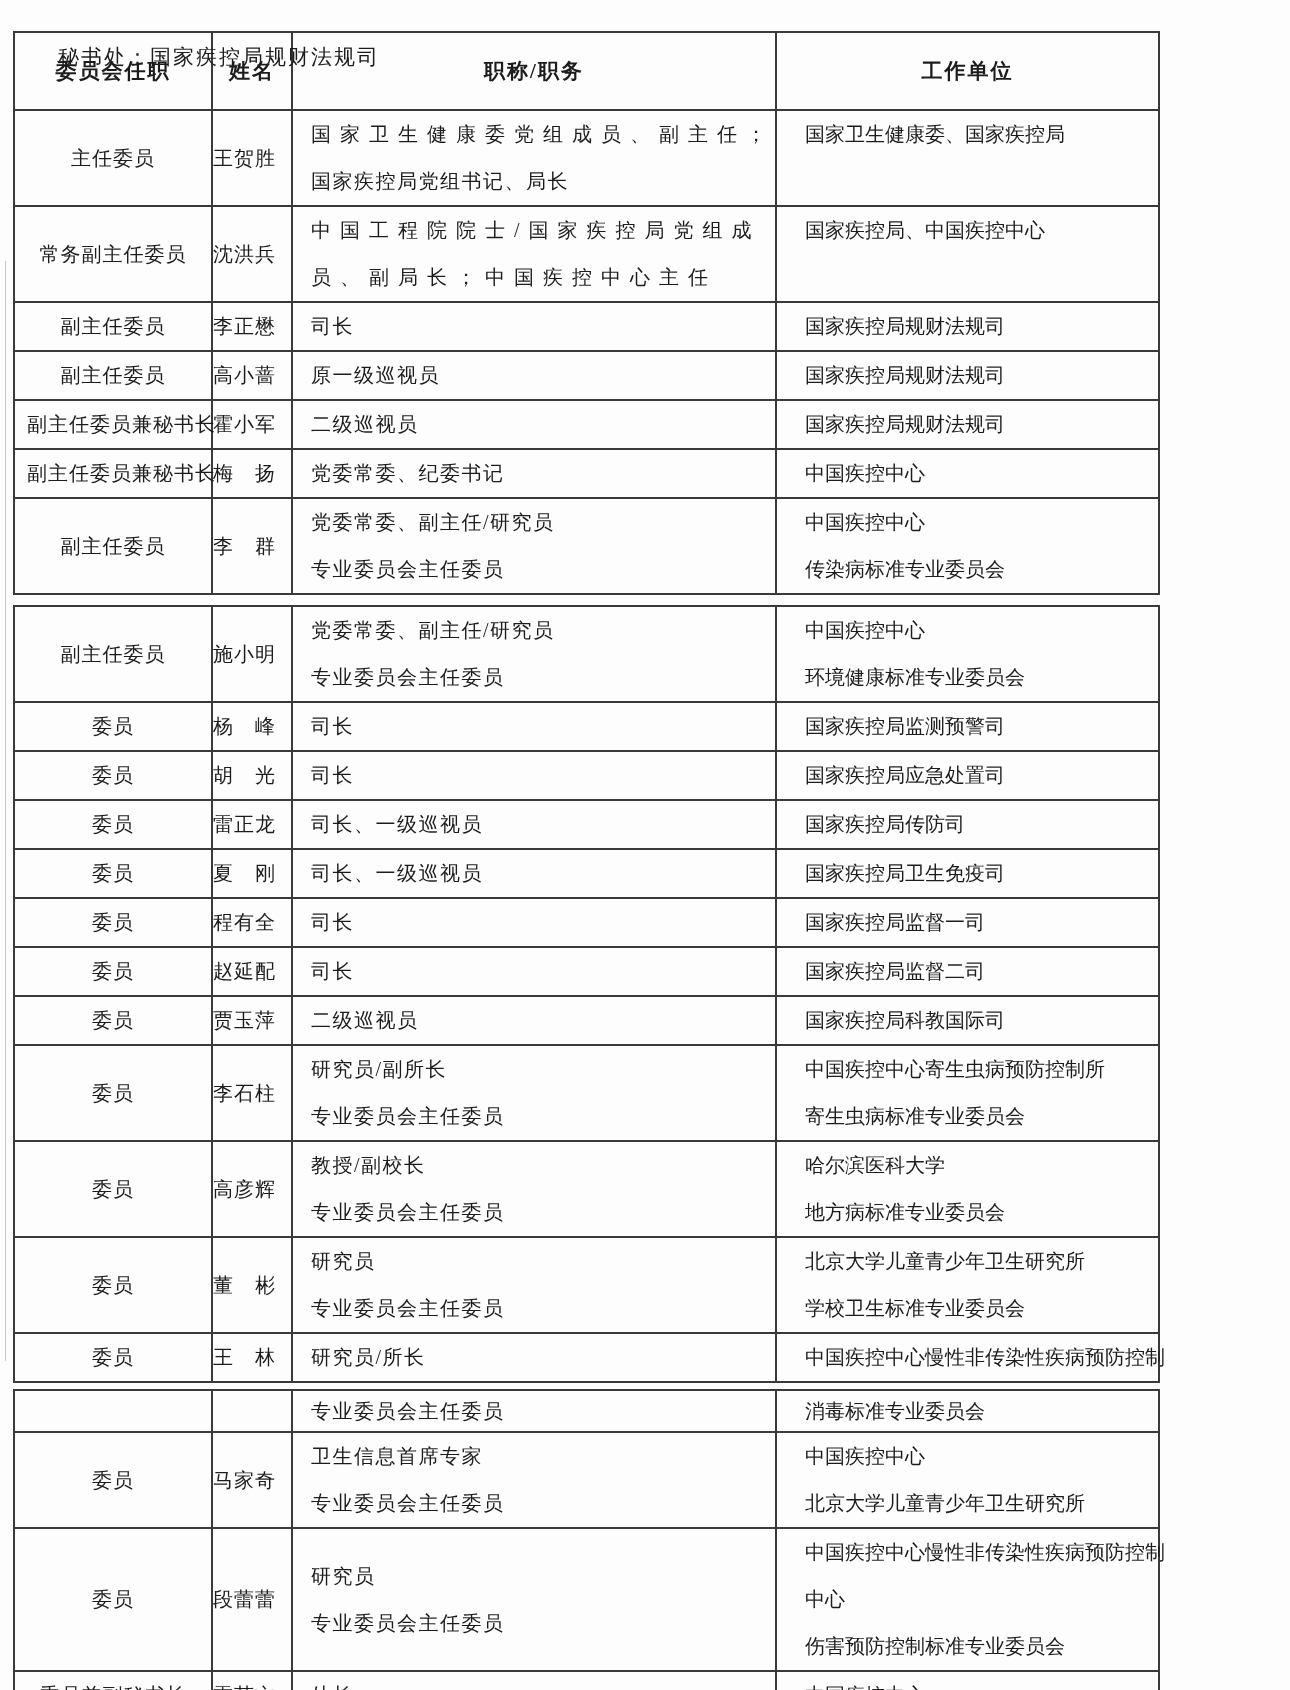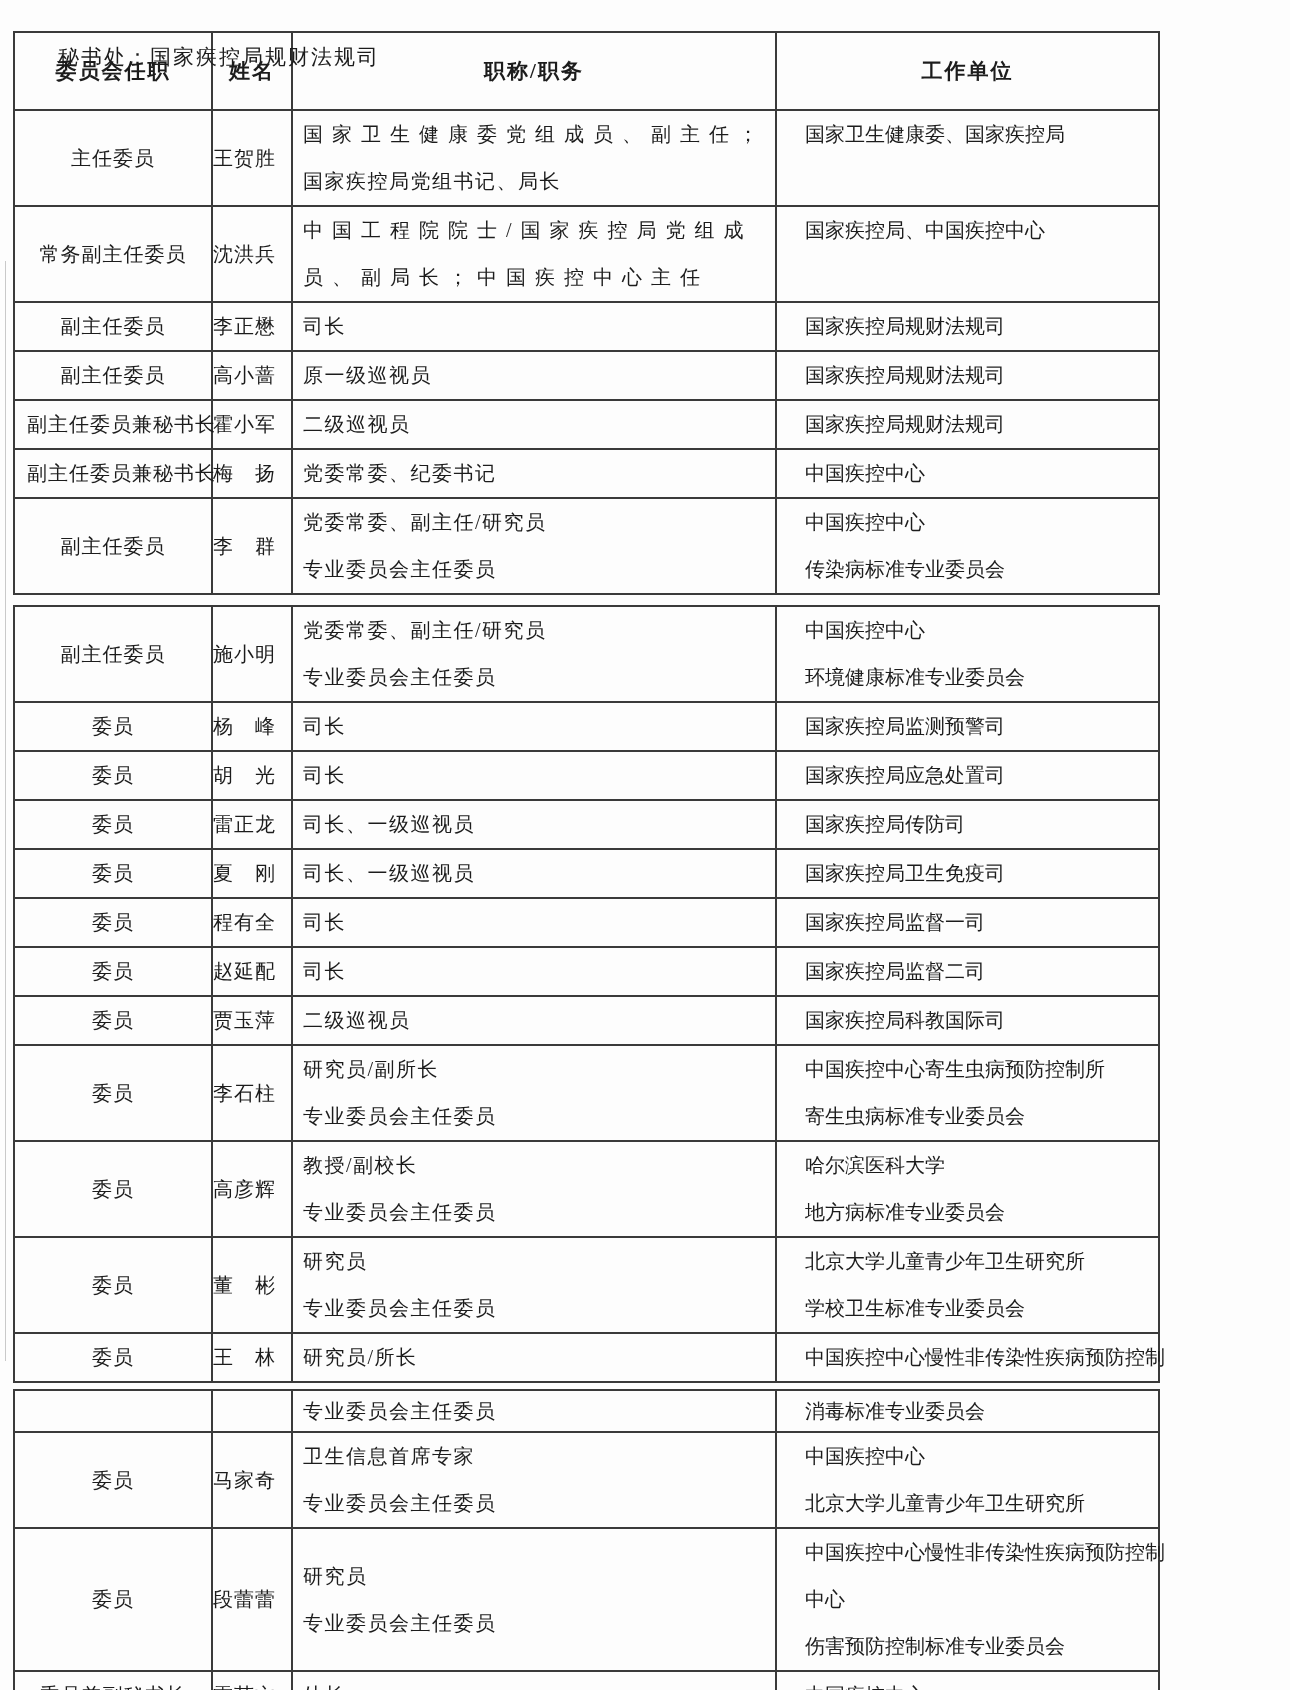--- a/index.html
+++ b/index.html
@@ -55,21 +55,21 @@
   td.c1{
     text-align:center;
     letter-spacing:1px;
     padding:0 12px;
   }
   td.c2{
     text-align:left;
     letter-spacing:1px;
   }
   td.c3{
-    padding-left:10px;
+    padding-left:18px;
     letter-spacing:1.5px;
     vertical-align:middle;
   }
   td.c4{
     padding-left:28px;
     letter-spacing:0;
     vertical-align:top;
   }
   .line{
     line-height:47px;

